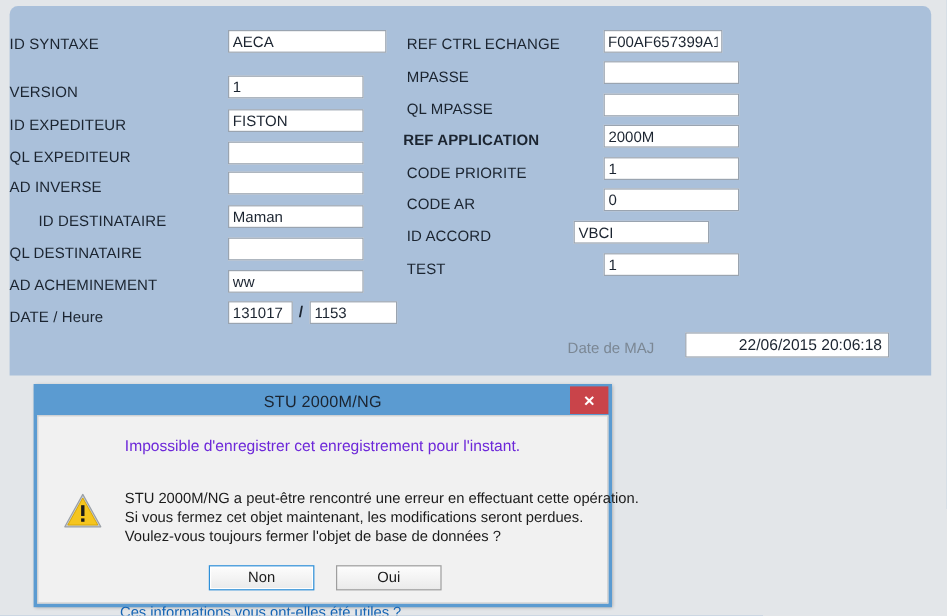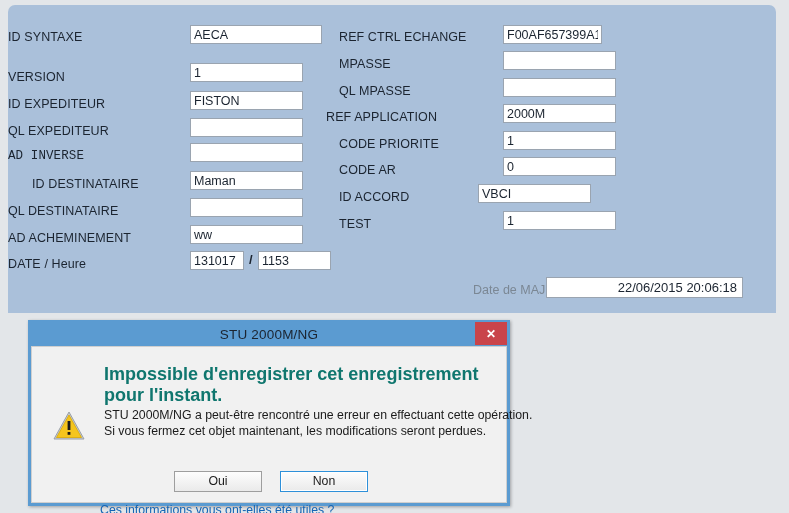--- a/index.html
+++ b/index.html
@@ -130,23 +130,23 @@
     position: relative;
     height: 157px;
     background: #f1f1f1;
     border: 1px solid #cfcfcf;
     box-sizing: border-box;
   }
   #dialog-heading {
     position: absolute;
     left: 72px;
     top: 17px;
-    font-size: 18px;
-    font-weight: bold;
-    color: #0f766e;
+    font-size: 13px;
+    font-weight: normal;
+    color: #6d28d9;
   }
   #warning-icon {
     position: absolute;
     left: 21px;
     top: 64px;
     width: 32px;
     height: 29px;
   }
   #dialog-text {
     position: absolute;
@@ -212,21 +212,21 @@
     <div class="field-row" style="top:89px;">
       <span class="field-label">ID EXPEDITEUR</span>
     </div>
     <input class="field-input" style="left: 182px; top: 86px; width: 113px;" value="FISTON">
 
     <div class="field-row" style="top:116px;">
       <span class="field-label">QL EXPEDITEUR</span>
     </div>
     <input class="field-input" style="left: 182px; top: 113px; width: 113px;" value="">
 
-    <div class="field-row" style="top:141px;font-family:Liberation Mono, monospace;">
+    <div class="field-row" style="top:141px;">
       <span class="field-label">AD INVERSE</span>
     </div>
     <input class="field-input" style="left: 182px; top: 138px; width: 113px;" value="">
 
     <div class="field-row" style="top:169px;margin-left:24px;">
       <span class="field-label">ID DESTINATAIRE</span>
     </div>
     <input class="field-input" style="left: 182px; top: 166px; width: 113px;" value="Maman">
 
     <div class="field-row" style="top:196px;">
@@ -257,21 +257,21 @@
     <div class="field-row" style="left:331px; top:49px;">
       <span class="field-label">MPASSE</span>
     </div>
     <input class="field-input" style="left: 495px; top: 46px; width: 113px;" value="">
 
     <div class="field-row" style="left:331px; top:76px;">
       <span class="field-label">QL MPASSE</span>
     </div>
     <input class="field-input" style="left: 495px; top: 73px; width: 113px;" value="">
 
-    <div class="field-row" style="left:318px; top:102px;">
+    <div class="field-row" style="left:328px; top:102px;font-weight:bold;">
       <span class="field-label">REF APPLICATION</span>
     </div>
     <input class="field-input" style="left: 495px; top: 99px; width: 113px;" value="2000M">
 
     <div class="field-row" style="left:331px; top:129px;">
       <span class="field-label">CODE PRIORITE</span>
     </div>
     <input class="field-input" style="left: 495px; top: 126px; width: 113px;" value="1">
 
     <div class="field-row" style="left:331px; top:155px;">
@@ -284,21 +284,21 @@
     </div>
     <input class="field-input" style="left: 470px; top: 179px; width: 113px;" value="VBCI">
 
     <div class="field-row" style="left:331px; top:209px;">
       <span class="field-label">TEST</span>
     </div>
     <input class="field-input" style="left: 495px; top: 206px; width: 113px;" value="1">
   </div>
 
   <span id="maj-label" style="left:465px; top:278px;">Date de MAJ</span>
-  <input id="maj-input" style="left: 538px; top: 272px; width: 197px;" readonly="" value="22/06/2015 20:06:18">
+  <input id="maj-input" style="left: 563px; top: 272px; width: 170px;" readonly="" value="22/06/2015 20:06:18">
 </div>
 
 <div id="dialog">
 
   <div id="dialog-titlebar">
     <div id="dialog-title">STU 2000M/NG</div>
     <button id="dialog-close">✕</button>
   </div>
 
   <div id="dialog-body">
@@ -310,22 +310,23 @@
         <polygon points="16,1 31,28 1,28" fill="#c9ccd1" stroke="#9aa0a6" stroke-width="1" stroke-linejoin="round"></polygon>
         <polygon points="16,4 28.5,26.5 3.5,26.5" fill="#f5c51e" stroke="#d9a800" stroke-width="0.8" stroke-linejoin="round"></polygon>
         <rect x="14.6" y="10" width="2.8" height="9" fill="#1a1a1a"></rect>
         <rect x="14.6" y="21" width="2.8" height="2.8" fill="#1a1a1a"></rect>
       </svg>
     </div>
 
     <div id="dialog-text">
       <div>STU 2000M/NG a peut-être rencontré une erreur en effectuant cette opération.</div>
       <div>Si vous fermez cet objet maintenant, les modifications seront perdues.</div>
+      <div>Voulez-vous toujours fermer l'objet de base de données ?</div>
     </div>
 
     <div id="dialog-buttons">
+      <button class="dlg-btn focused">Non</button>
       <button class="dlg-btn">Oui</button>
-      <button class="dlg-btn focused">Non</button>
     </div>
 
     <a id="dialog-link">Ces informations vous ont-elles été utiles ?</a>
   </div>
 </div>
 
 </body></html>

